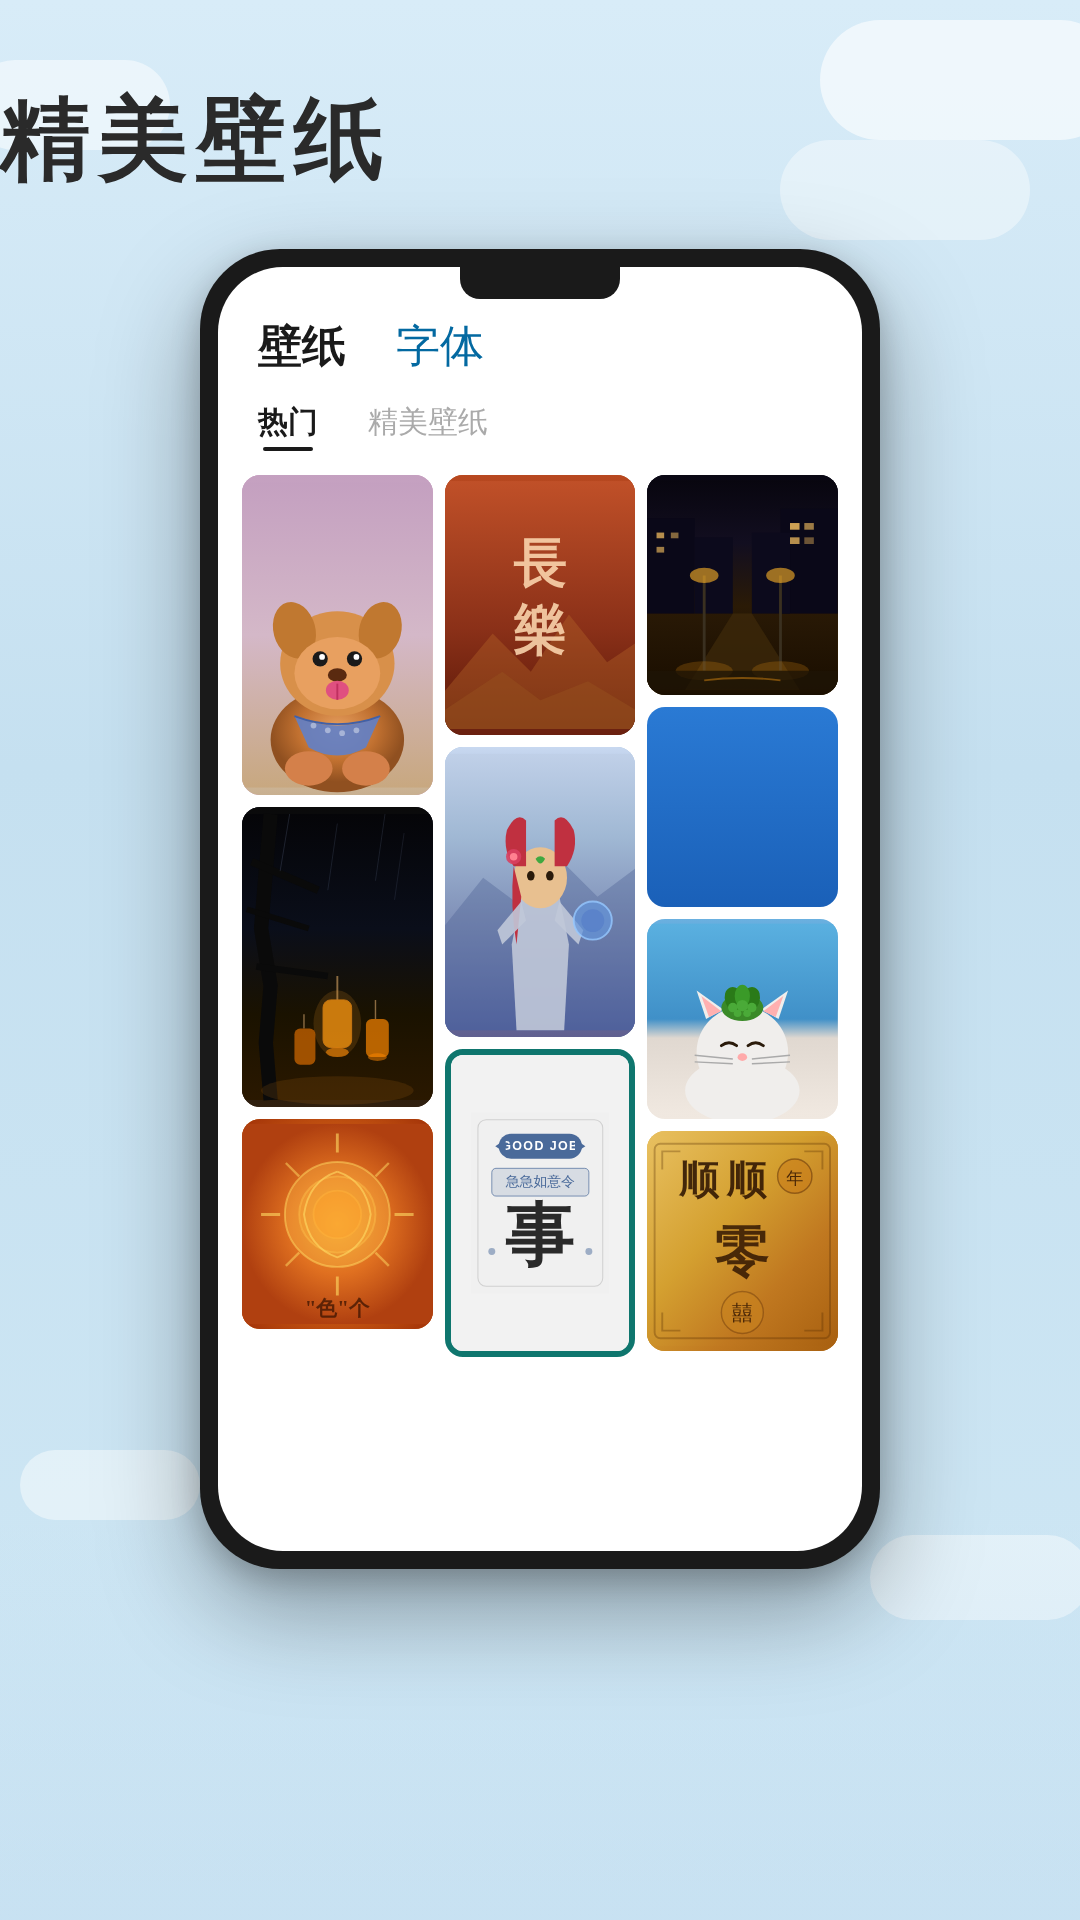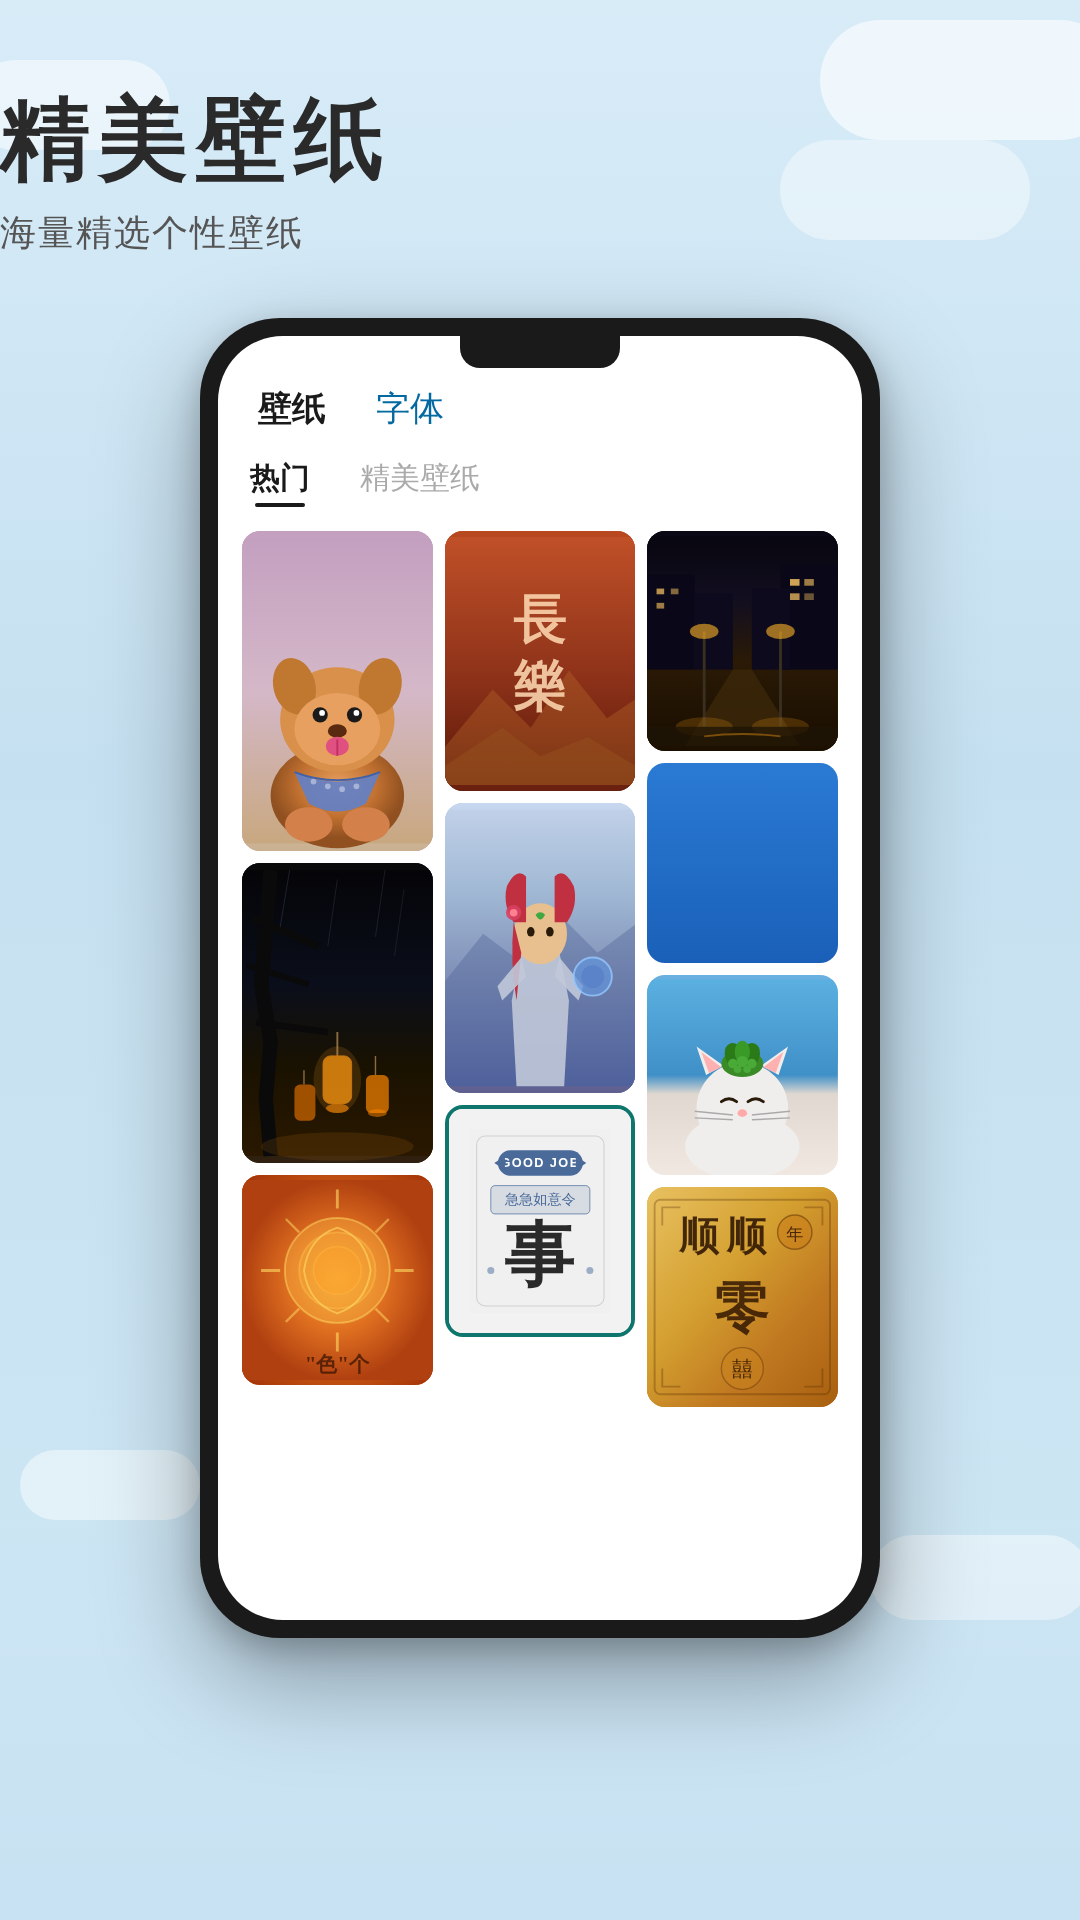--- a/index.html
+++ b/index.html
@@ -134,42 +134,42 @@
 
     
     .main-tabs {
       display: flex;
       padding: 0 40px;
       margin-bottom: 20px;
       align-items: center;
     }
 
     .main-tab {
-      font-size: 34px;
+      font-size: 44px;
       font-weight: 700;
       color: #1a1a1a;
       margin-right: 50px;
       padding-bottom: 6px;
       cursor: pointer;
     }
 
     .main-tab.active {
       color: #1a1a1a;
       font-weight: 800;
     }
 
     .main-tab.inactive {
       color: #0369a1;
       font-weight: 400;
     }
 
     
     .sub-tabs {
       display: flex;
-      padding: 0 32px;
+      padding: 0 40px;
       margin-bottom: 24px;
       align-items: center;
     }
 
     .sub-tab {
       font-size: 30px;
       color: #1a1a1a;
       margin-right: 50px;
       cursor: pointer;
       padding-bottom: 8px;
@@ -240,23 +240,23 @@
       height: 260px;
       background: linear-gradient(180deg, #c0602a 0%, #8b3a1a 60%, #5a2510 100%);
     }
 
     .item-anime {
       height: 290px;
       background: linear-gradient(180deg, #a8c4e0 0%, #7a9cc0 30%, #4a6a9a 100%);
     }
 
     .item-goodjob {
-      height: 232px;
+      height: 308px;
       background: #f5f5f5;
-      border: 4px solid #0f766e;
+      border: 6px solid #0f766e;
     }
 
     
     .item-street {
       height: 220px;
       background: linear-gradient(180deg, #0a0a1a 0%, #1a1a0a 50%, #3d2800 100%);
     }
 
     .item-blue {
       height: 200px;
@@ -366,21 +366,20 @@
   <div class="cloud cloud-1"></div>
   <div class="cloud cloud-2"></div>
   <div class="cloud cloud-3"></div>
   <div class="cloud cloud-4"></div>
   <div class="cloud cloud-5"></div>
   <div class="wave-bg"></div>
 </div>
 
 <div class="header">
   <div class="main-title">精美壁纸</div>
-  <div class="sub-title">海量精选个性壁纸</div>
 </div>
 
 <div class="phone-wrapper">
   <div class="phone-frame">
     <div class="phone-screen">
       <div class="phone-notch"></div>
 
       <div class="phone-content">
 
         <div class="main-tabs">

